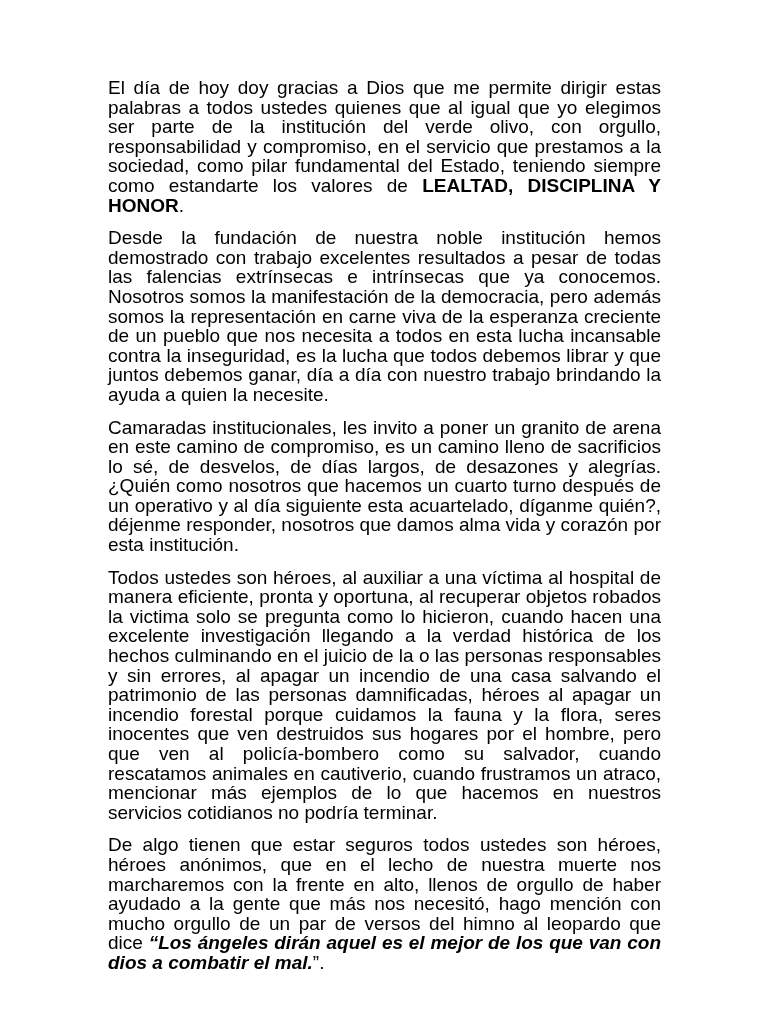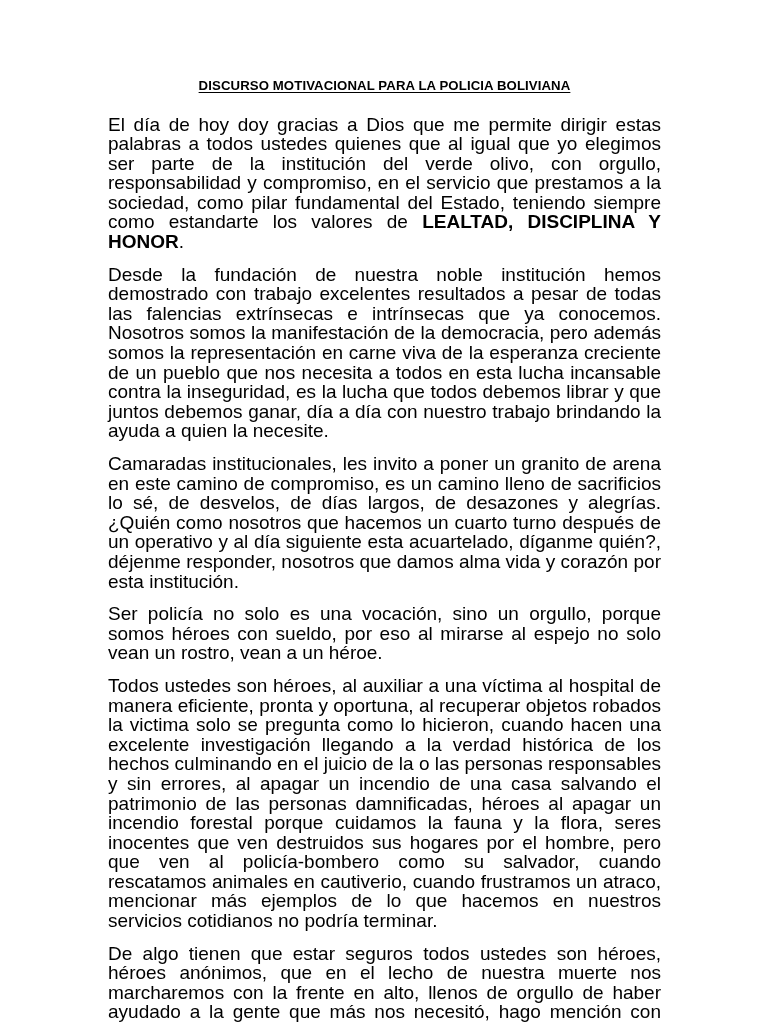--- a/index.html
+++ b/index.html
@@ -48,29 +48,27 @@
     margin-bottom: 0;
   }
   .b { font-weight: bold; }
   .bi { font-weight: bold; font-style: italic; }
 </style>
 </head>
 <body>
 
 <div class="page">
 
-  <h1 class="doc-title"><span class="title-text"><span>DISCURSO MOTIVACIONAL PARA LA POLICIA BOLIVIANA</span></span></h1>
 
   <p class="para"><span>El día de hoy doy gracias a Dios que me permite dirigir estas palabras a todos ustedes quienes que al igual que yo elegimos ser parte de la institución del verde olivo, con orgullo, responsabilidad y compromiso, en el servicio que prestamos a la sociedad, como pilar fundamental del Estado, teniendo siempre como estandarte los valores de </span><span class="b">LEALTAD, DISCIPLINA Y HONOR</span><span>.</span></p>
 
 
   <p class="para"><span>Desde la fundación de nuestra noble institución hemos demostrado con trabajo excelentes resultados a pesar de todas las falencias extrínsecas e intrínsecas que ya conocemos. Nosotros somos la manifestación de la democracia, pero además somos la representación en carne viva de la esperanza creciente de un pueblo que nos necesita a todos en esta lucha incansable contra la inseguridad, es la lucha que todos debemos librar y que juntos debemos ganar, día a día con nuestro trabajo brindando la ayuda a quien la necesite.</span></p>
 
   <p class="para"><span>Camaradas institucionales, les invito a poner un granito de arena en este camino de compromiso, es un camino lleno de sacrificios lo sé, de desvelos, de días largos, de desazones y alegrías. ¿Quién como nosotros que hacemos un cuarto turno después de un operativo y al día siguiente esta acuartelado, díganme quién?, déjenme responder, nosotros que damos alma vida y corazón por esta institución.</span></p>
 
-  <p class="para"><span>Ser policía no solo es una vocación, sino un orgullo, porque somos héroes con sueldo, por eso al mirarse al espejo no solo vean un rostro, vean a un héroe.</span></p>
 
   <p class="para"><span>Todos ustedes son héroes, al auxiliar a una víctima al hospital de manera eficiente, pronta y oportuna, al recuperar objetos robados la victima solo se pregunta como lo hicieron, cuando hacen una excelente investigación llegando a la verdad histórica de los hechos culminando en el juicio de la o las personas responsables y sin errores, al apagar un incendio de una casa salvando el patrimonio de las personas damnificadas, héroes al apagar un incendio forestal porque cuidamos la fauna y la flora, seres inocentes que ven destruidos sus hogares por el hombre, pero que ven al policía-bombero como su salvador, cuando rescatamos animales en cautiverio, cuando frustramos un atraco, mencionar más ejemplos de lo que hacemos en nuestros servicios cotidianos no podría terminar.</span></p>
 
   <p class="para"><span>De algo tienen que estar seguros todos ustedes son héroes, héroes anónimos, que en el lecho de nuestra muerte nos marcharemos con la frente en alto, llenos de orgullo de haber ayudado a la gente que más nos necesitó, hago mención con mucho orgullo de un par de versos del himno al leopardo que dice </span><span class="bi">“</span><span class="bi">Los ángeles dirán aquel es el mejor de los que van con dios a combatir el mal.</span><span>”.</span></p>
 
 
 </div>
 
 </body></html>

